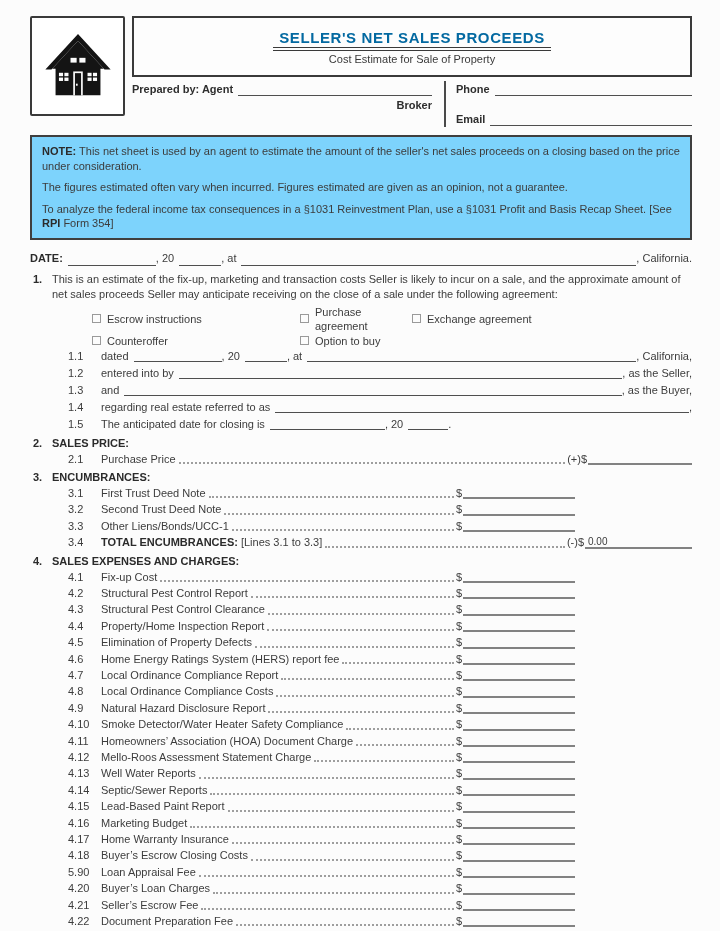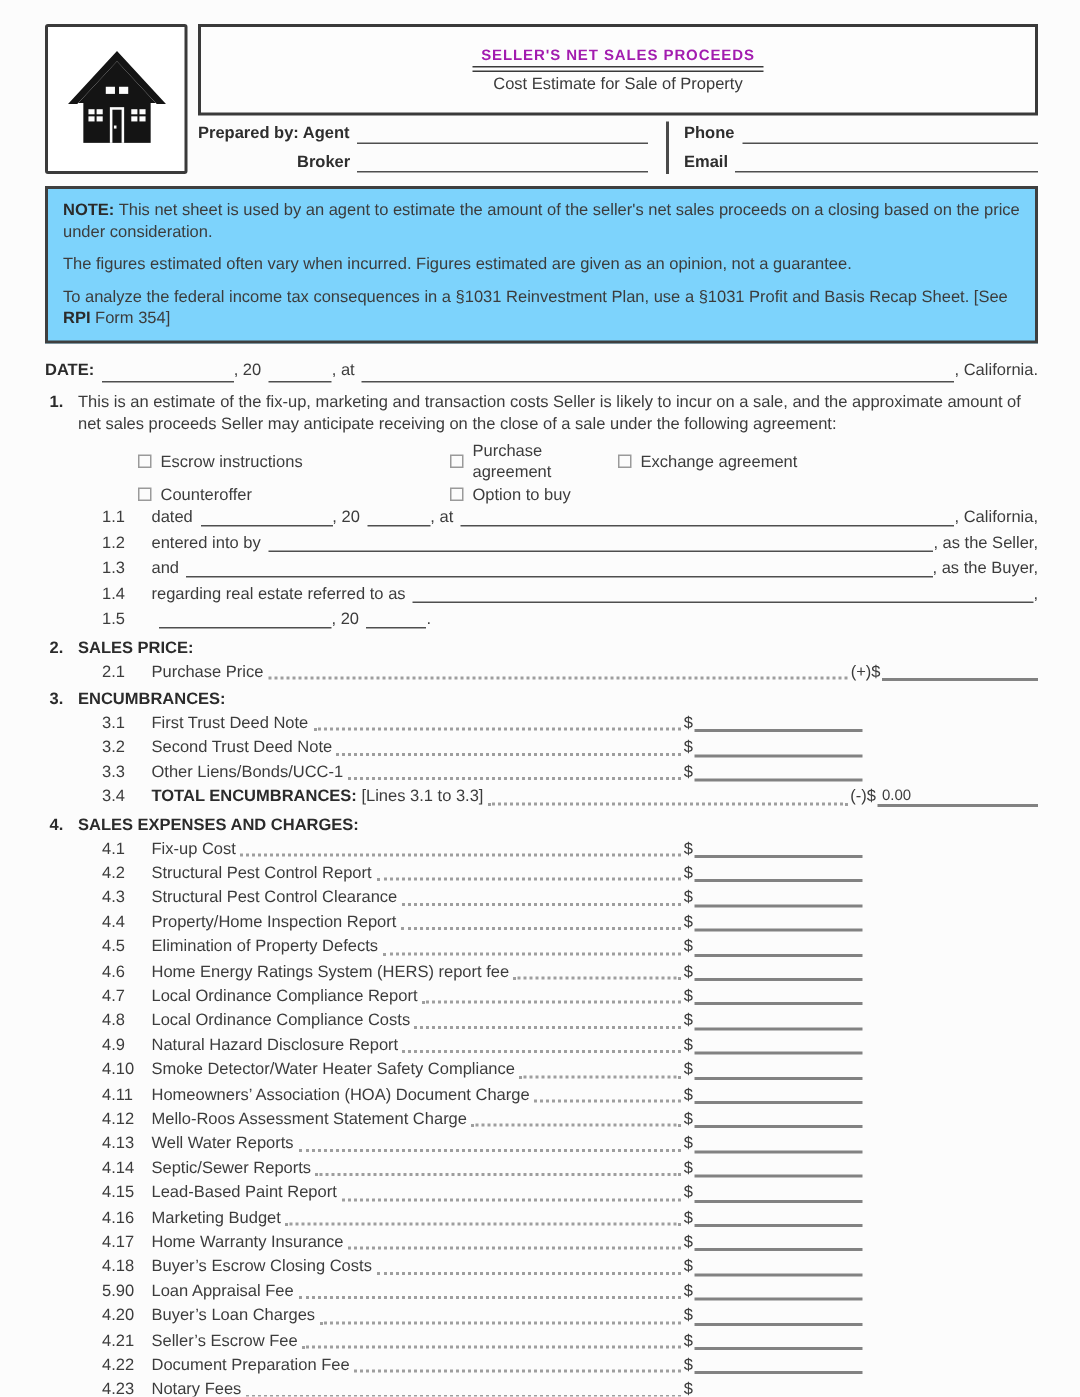--- a/index.html
+++ b/index.html
@@ -10,29 +10,29 @@
   }
   .page { box-sizing:border-box; height:100%; padding:16px 28px 8px 30px; display:flex; flex-direction:column; }
 
   
   .header { display:flex; align-items:stretch; }
   .logo-box { flex:0 0 95px; height:100px; border:2px solid #3a3a3a; border-radius:2px; background:#fff;
               display:flex; align-items:center; justify-content:center; box-sizing:border-box; margin-right:7px; }
   .header-right { flex:1; display:flex; flex-direction:column; }
   .title-box { border:2px solid #3a3a3a; box-sizing:border-box; height:61px; background:#fdfdfd;
                display:flex; flex-direction:column; align-items:center; justify-content:center; }
-  .form-title { font-weight:bold; font-size:10px; color:#a21caf; letter-spacing:.6px;
+  .form-title { font-weight:bold; font-size:15px; color:#0369a1; letter-spacing:.6px;
                 border-bottom:4px double #3a3a3a; padding:0 6px 1px 6px; }
   .form-subtitle { font-size:11px; margin-top:2px; color:#3a3a3a; }
   .prepared { display:flex; margin-top:4px; flex:1; }
   .prep-left { flex:0 0 300px; display:flex; flex-direction:column; justify-content:space-between; }
   .prep-right { flex:1; display:flex; flex-direction:column; justify-content:space-between; margin-left:10px; }
   .prep-row { display:flex; align-items:flex-end; line-height:16px; }
   .blabel { font-weight:bold; color:#2e2e2e; white-space:pre; }
-  .broker-indent { padding-left:66px; }
+  .broker-indent { padding-left:66px;flex-direction:column; }
   .vdiv { width:2px; background:#4a4a4a; margin-left:12px; }
 
   
   .blank { display:inline-block; height:12px; border-bottom:1px solid #4f4f4f; margin:0 0 1px 5px; }
   .flexb { flex:1 1 auto; }
   .w88 { width:88px; } .w42 { width:42px; } .w115 { width:115px; } .w40 { width:40px; }
   .leader { flex:1 1 auto; border-bottom:2px dotted #9e9e9e; margin:0 2px 3px 3px; height:0; }
   .money { width:112px; border-bottom:2px solid #828282; margin:0 0 2px 1px; }
   .money-wide { width:104px; }
   .money-val { display:inline-block; width:104px; border-bottom:2px solid #828282; margin:0 0 2px 1px;
@@ -204,20 +204,21 @@
 
   <div class="bodyline sub">
     <span class="inum">1.4</span>
     <span>regarding real estate referred to as</span>
     <span class="blank flexb"></span>
     <span>,</span>
   </div>
 
   <div class="bodyline sub">
     <span class="inum">1.5</span>
+    <span>The anticipated date for closing is</span>
     <span class="blank w115"></span>
     <span>, 20</span>
     <span class="blank w40"></span>
     <span>.</span>
   </div>
 
   <div class="secrow">
     <span class="sec-num">2.</span>
     <span>SALES PRICE:</span>
   </div>

